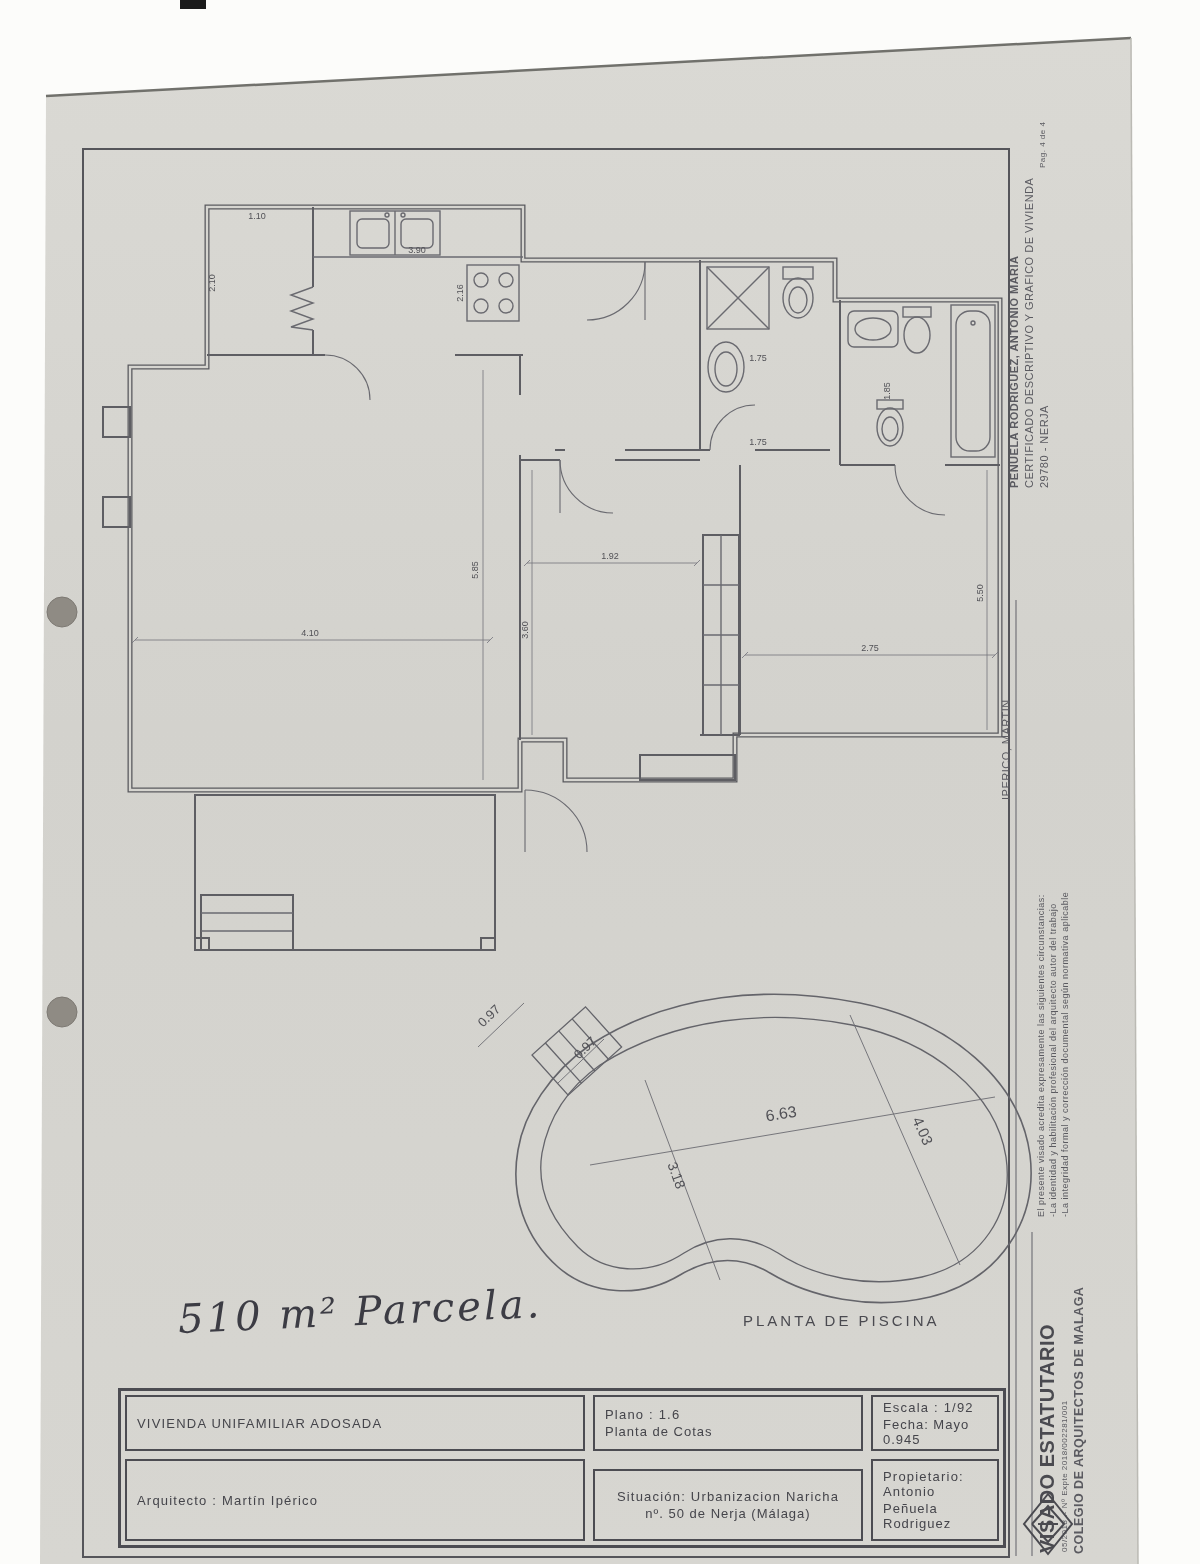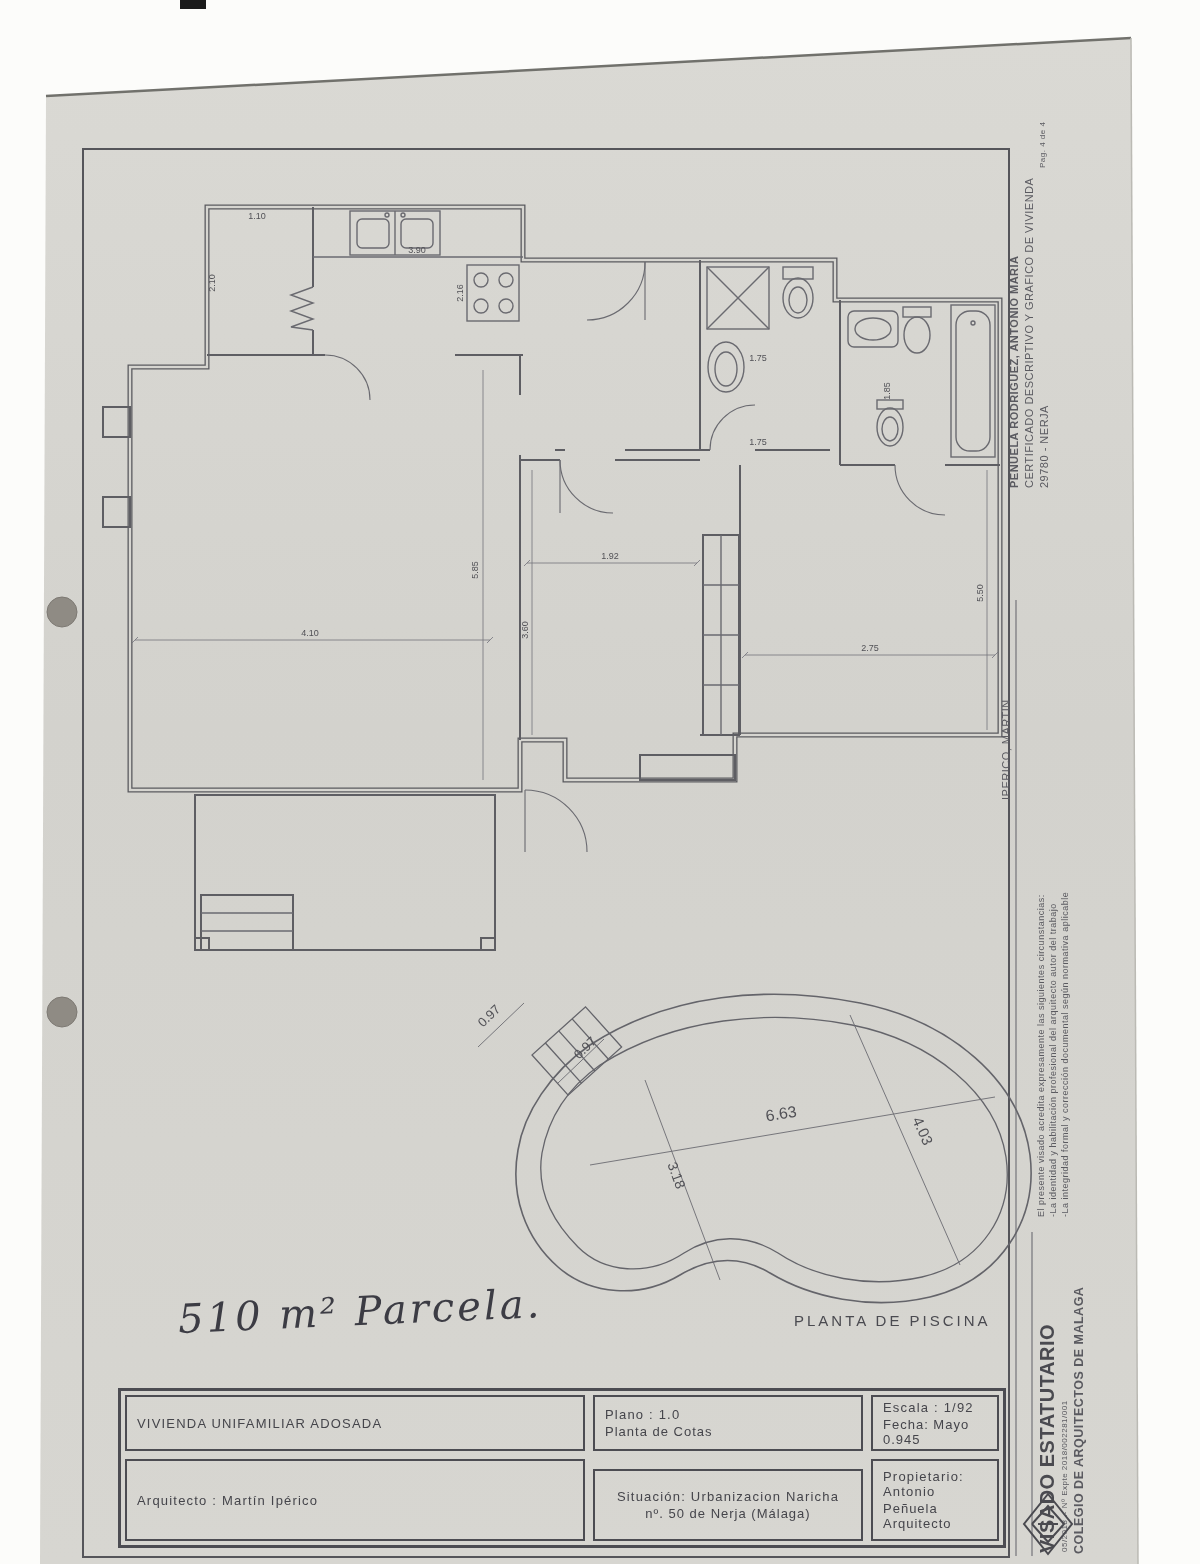--- a/index.html
+++ b/index.html
@@ -26,21 +26,21 @@
   .cent{text-align:center;margin-top:14px;}
 
   
   .vtext{position:absolute;writing-mode:vertical-rl;transform:rotate(180deg);
          white-space:nowrap;color:#5a5a60;z-index:5;letter-spacing:.5px;}
 
   .hand{position:absolute;left:178px;top:1288px;z-index:4;
         font-family:"DejaVu Serif",serif;font-style:italic;font-size:40px;
         color:#3c3c44;transform:rotate(-2.5deg);letter-spacing:3px;white-space:nowrap;}
 
-  .pool-label{position:absolute;left:794px;top:1312px;z-index:4;
+  .pool-label{position:absolute;left:743px;top:1312px;z-index:4;
         font-size:15px;letter-spacing:3px;color:#4a4a50;}
 
   
   svg text{font-family:"Liberation Sans",sans-serif;fill:#515156;}
   .wall{fill:none;stroke:#5a5a5f;stroke-width:5;}
   .wall-in{fill:none;stroke:#d6d5d0;stroke-width:2.4;}
   .part{fill:none;stroke:#5e5e63;stroke-width:2;}
   .fix{fill:none;stroke:#6a6a70;stroke-width:1.4;}
   .dim{stroke:#73737c;stroke-width:.8;fill:none;}
   .dimtxt{font-size:9px;text-anchor:middle;}
@@ -249,37 +249,37 @@
 </svg>
 
 <div class="pool-label">PLANTA DE PISCINA</div>
 <div class="hand">510 m² Parcela.</div>
 
 <div class="tblock">
   <div class="tcell pad-l">
     <span>VIVIENDA  UNIFAMILIAR  ADOSADA</span>
   </div>
   <div class="tcell">
-    <span>Plano : 1.0</span>
+    <span>Plano : 1.6</span>
     <span class="sub">Planta de Cotas</span>
   </div>
   <div class="tcell">
     <span>Escala : 1/92</span>
     <span class="sub">Fecha: Mayo 0.945</span>
   </div>
   <div class="tcell pad-l">
     <span>Arquitecto :    Martín  Ipérico</span>
   </div>
   <div class="tcell cent">
     <span>Situación:  Urbanizacion  Naricha</span>
     <span class="sub">nº. 50 de Nerja (Málaga)</span>
   </div>
   <div class="tcell">
     <span>Propietario:  Antonio</span>
-    <span class="sub">Peñuela Arquitecto</span>
+    <span class="sub">Peñuela Rodriguez</span>
   </div>
 </div>
 
 <div class="vtext" style="left:1038px;top:98px;height:70px;font-size:8px;">Pag. 4 de 4</div>
 
 <div class="vtext" style="left:1008px;top:168px;height:320px;font-size:11px;font-weight:bold;">PEÑUELA RODRIGUEZ, ANTONIO MARIA</div>
 <div class="vtext" style="left:1023px;top:168px;height:320px;font-size:11px;">CERTIFICADO DESCRIPTIVO Y GRAFICO DE VIVIENDA</div>
 <div class="vtext" style="left:1038px;top:168px;height:320px;font-size:11px;">29780 - NERJA</div>
 
 <div class="vtext" style="left:1000px;top:595px;height:205px;font-size:11px;">IPERICO, MARTIN</div>

